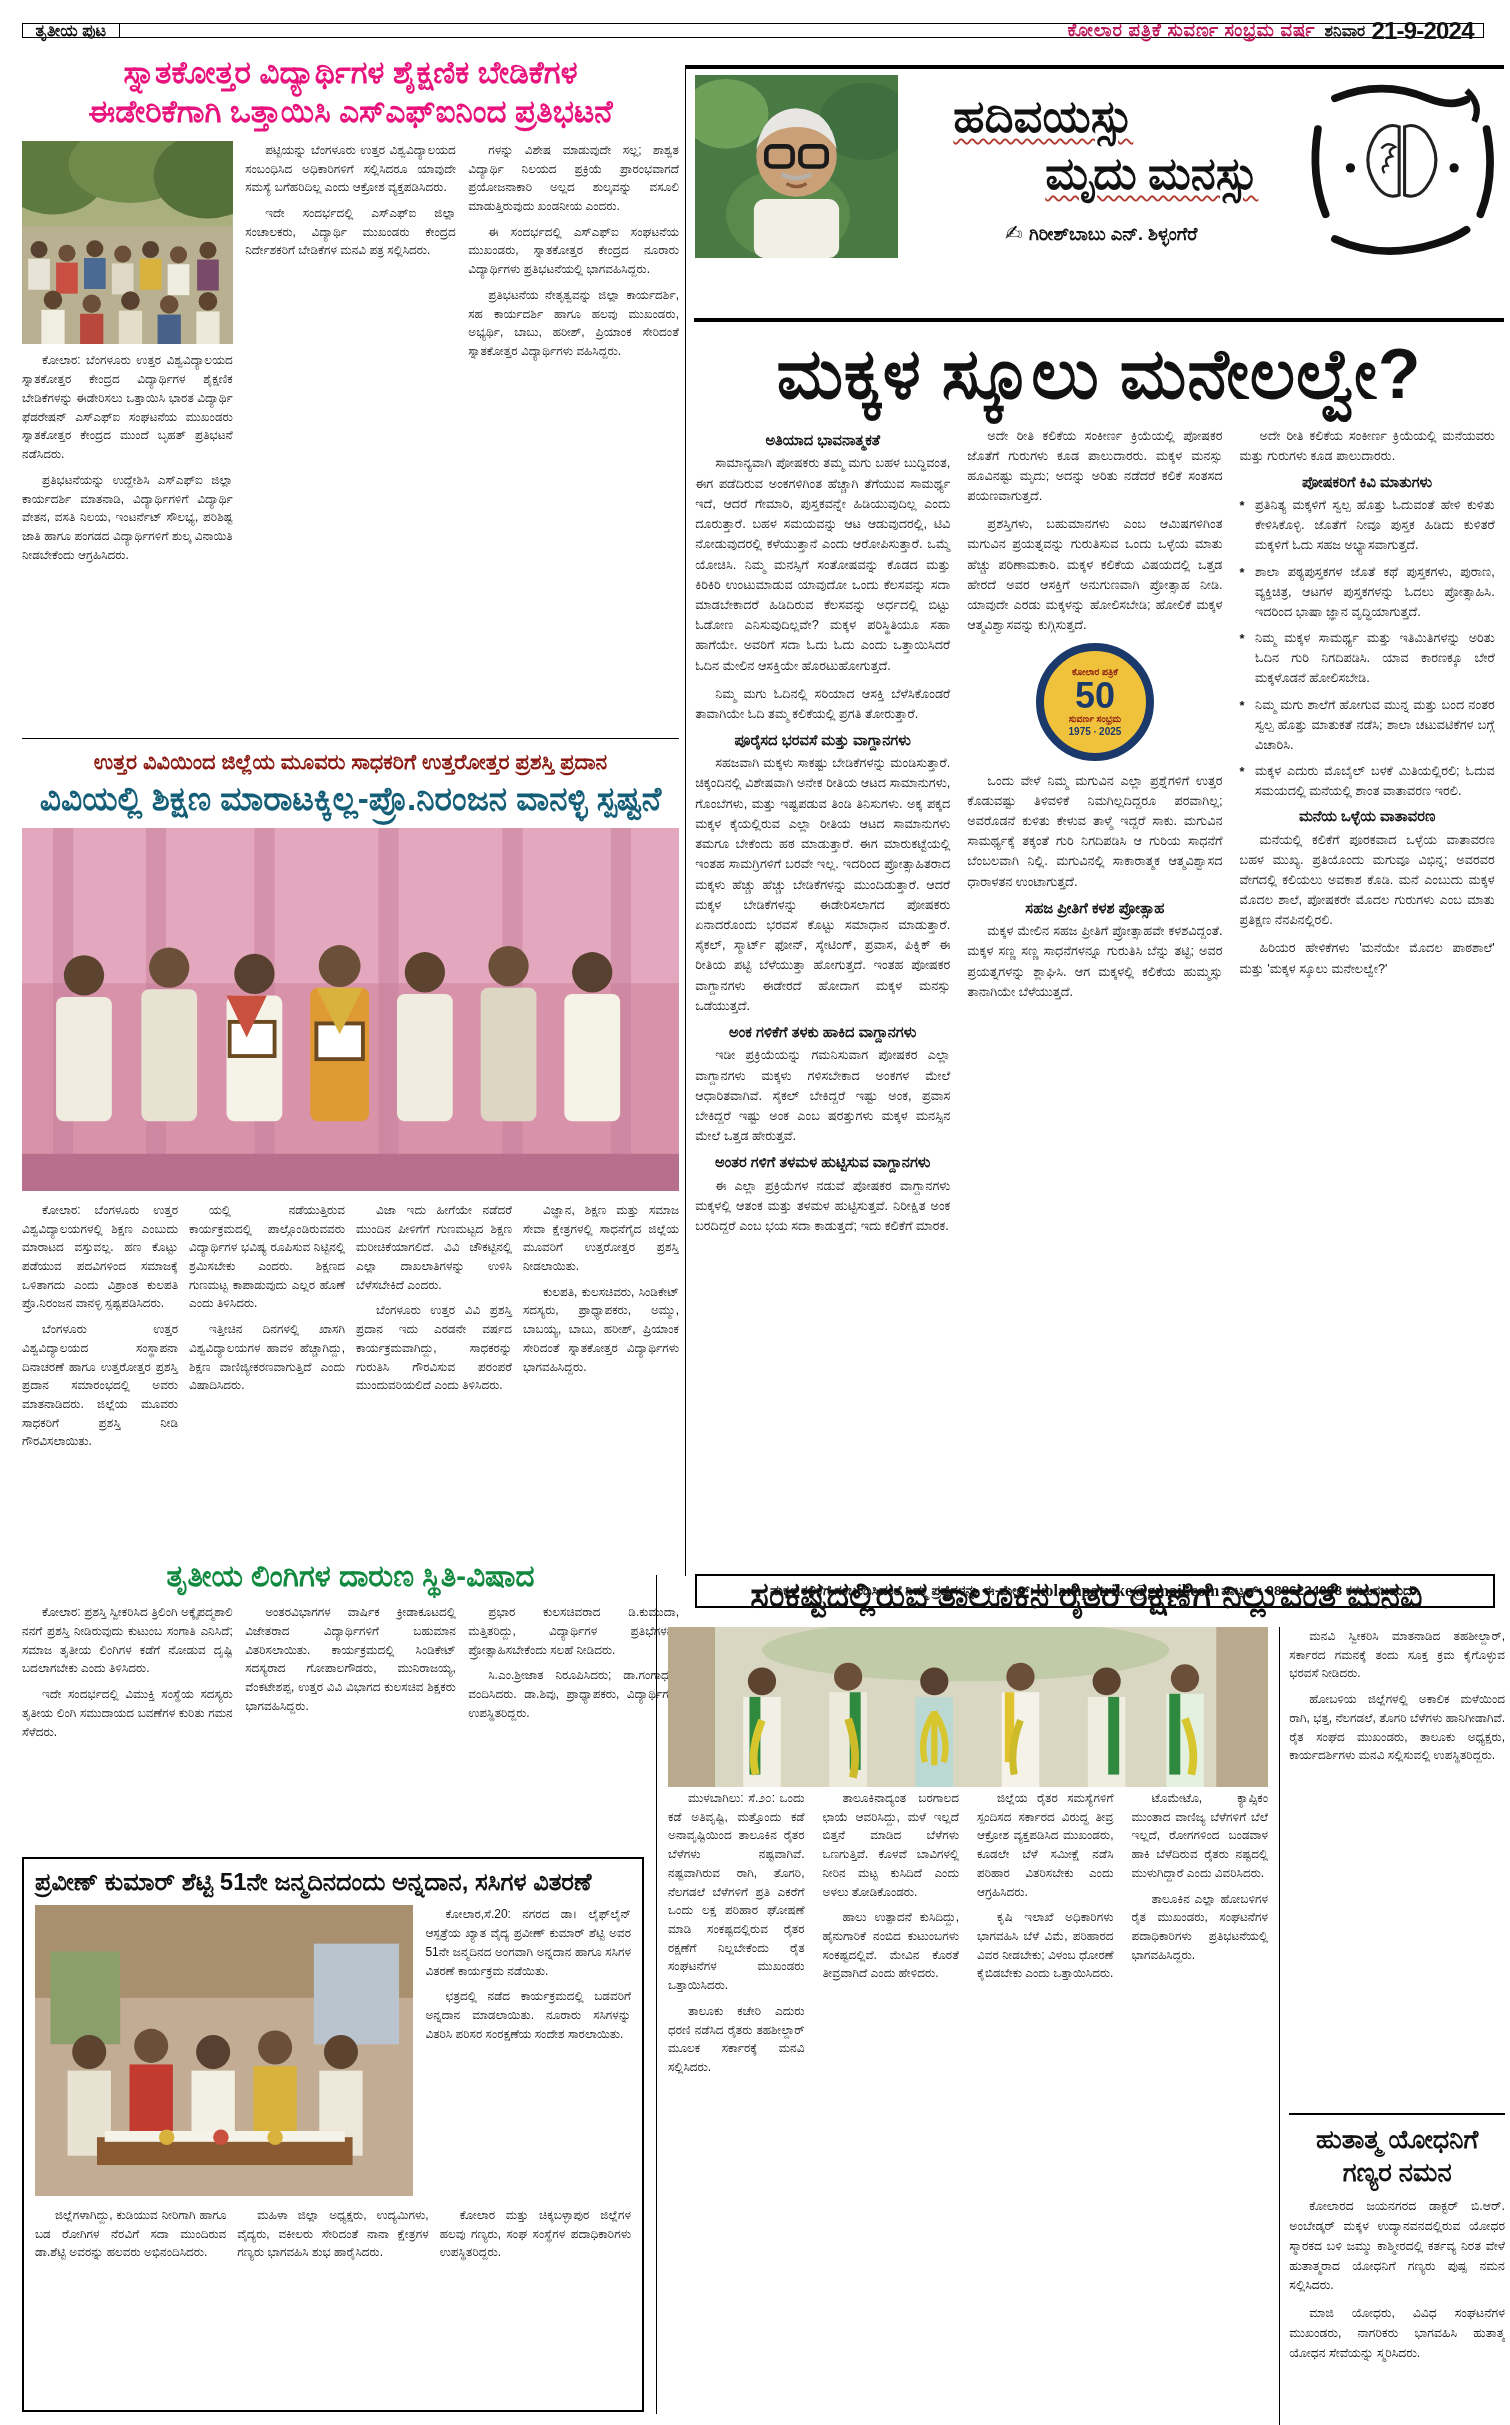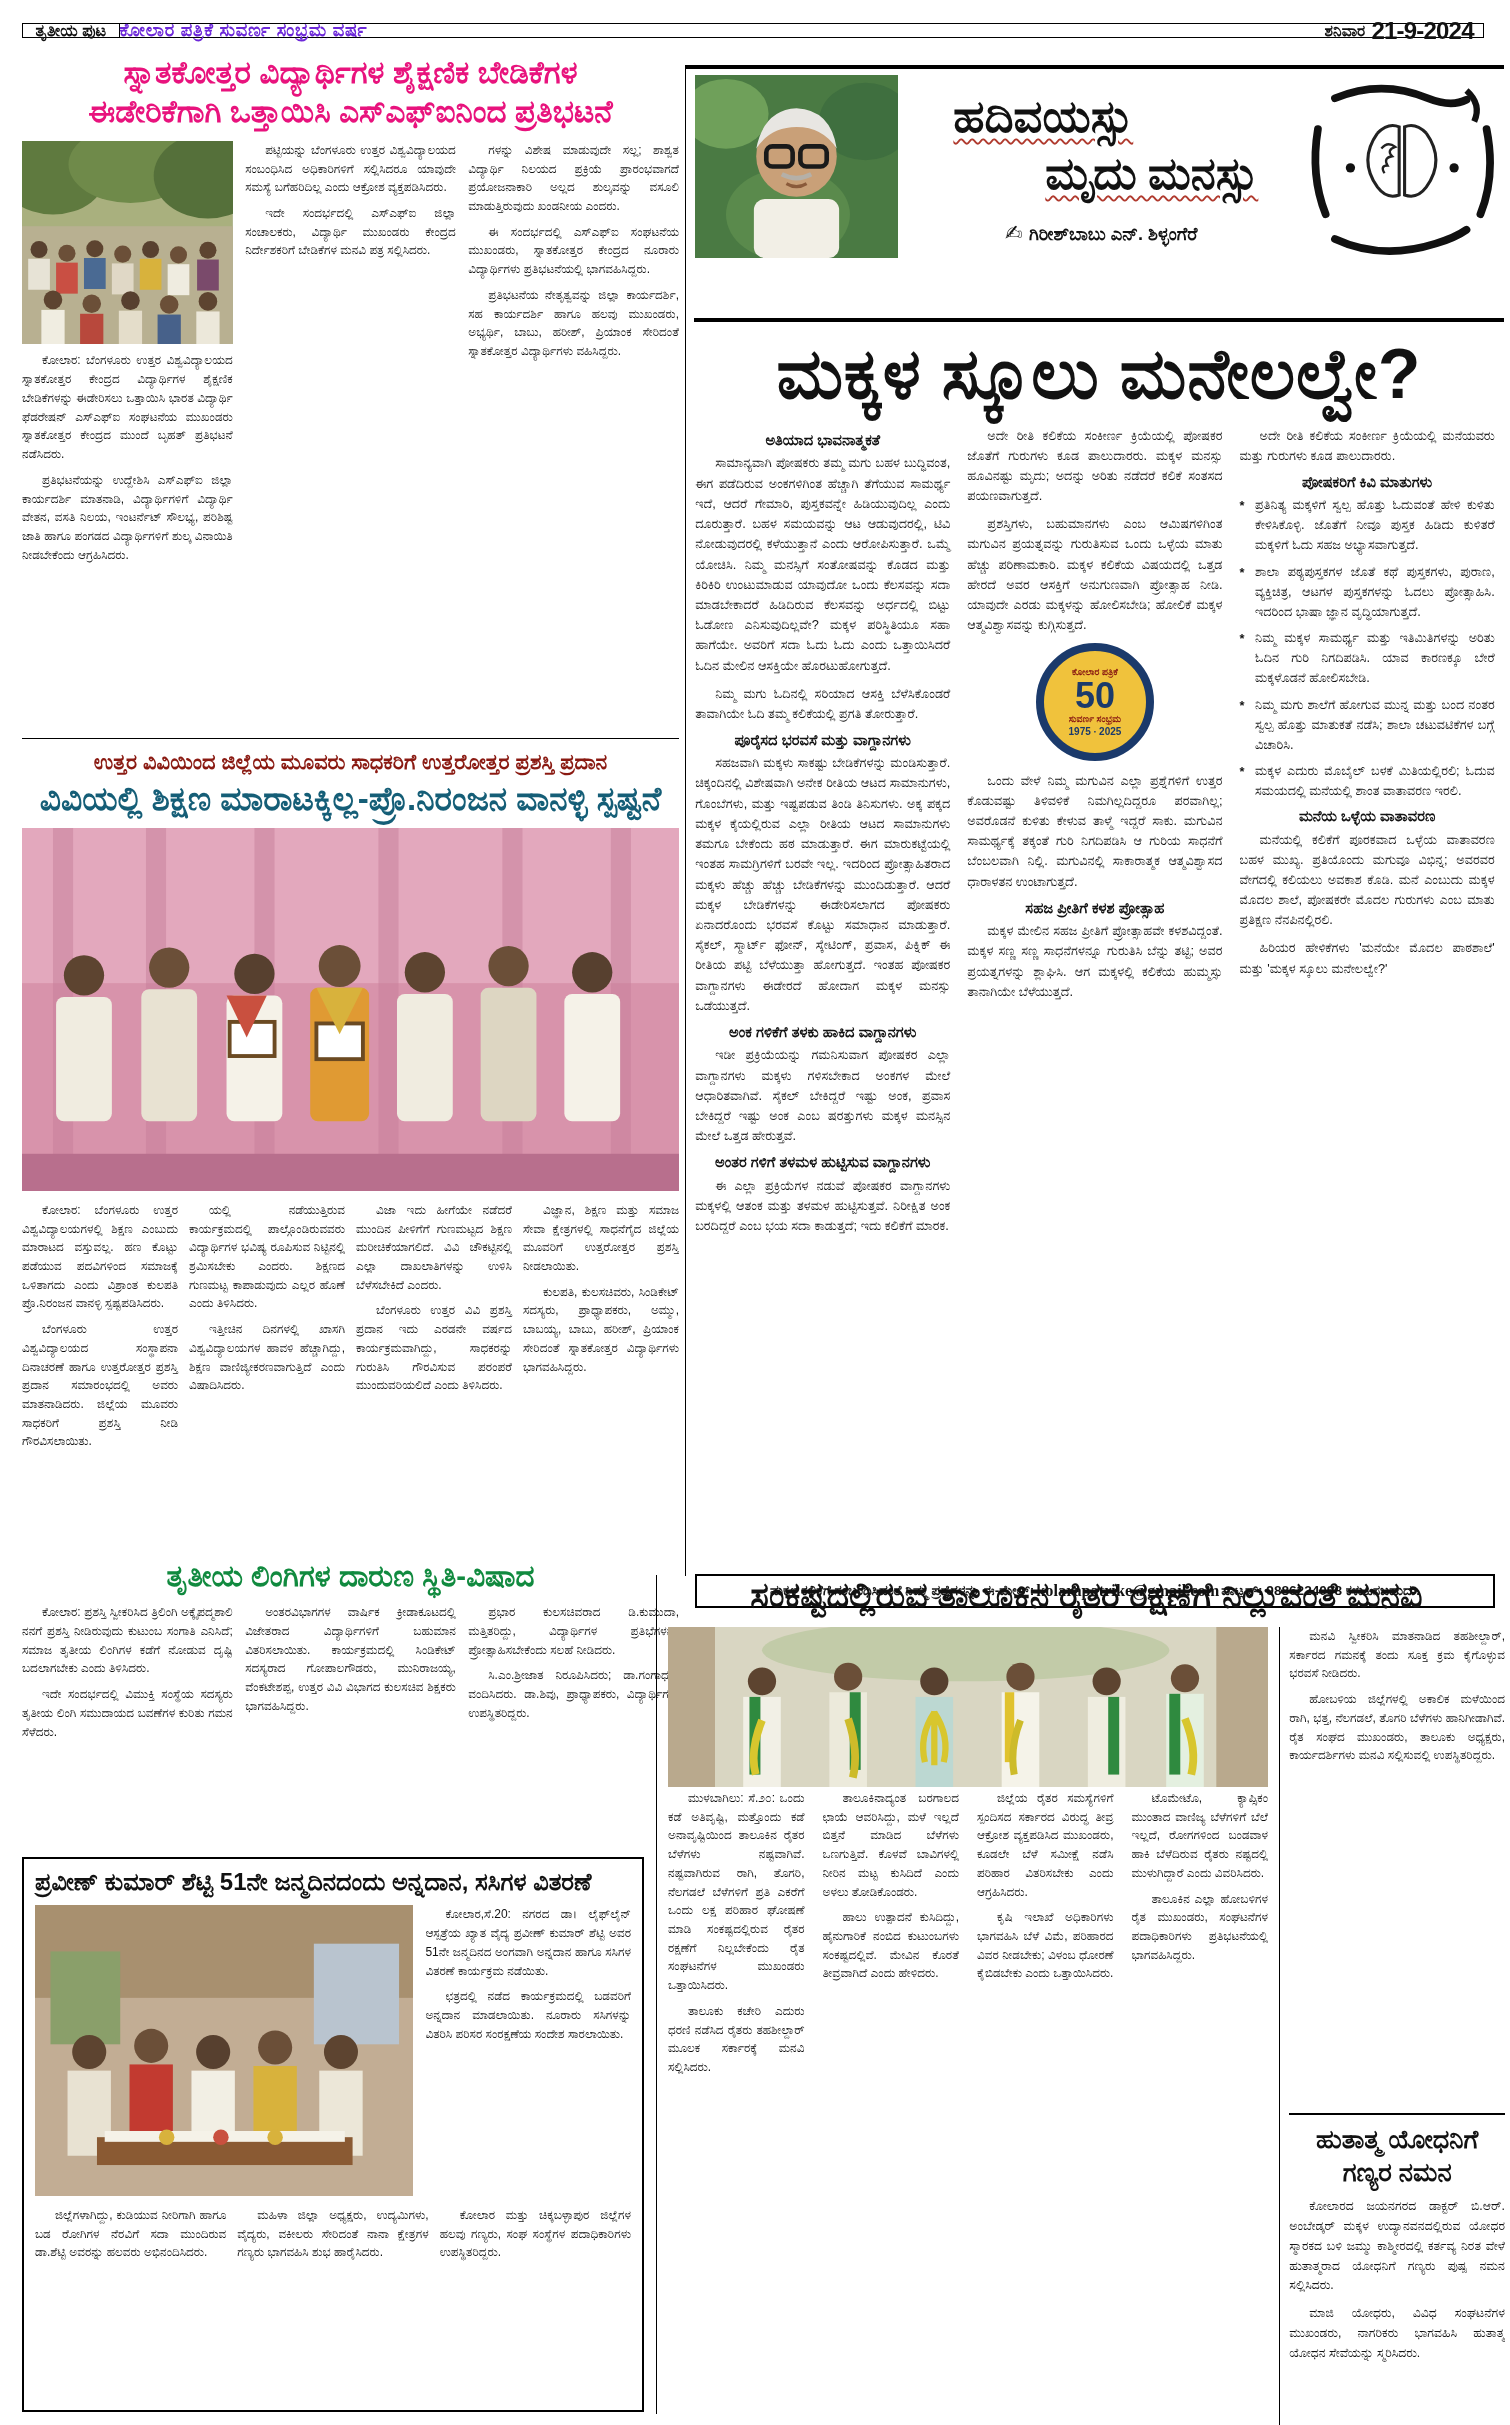--- a/index.html
+++ b/index.html
@@ -5,21 +5,21 @@
   * { box-sizing: border-box; margin: 0; padding: 0; }
   html,body { width:1510px; height:2426px; background:#fbfbf8; }
   .page { position:relative; width:1510px; height:2426px; background:#ffffff;
           font-family:"Liberation Sans","DejaVu Sans",sans-serif; color:#121212; overflow:hidden; }
 
   
   .masthead { position:absolute; left:22px; top:23px; width:1462px; height:15px;
               border:1.5px solid #000; display:flex; align-items:center; background:#fff; }
   .masthead .page-label { height:100%; display:flex; align-items:center; padding:0 12.4px;
               border-right:1.5px solid #000; font-weight:bold; font-size:16.3px; }
-  .masthead .banner { flex:1; text-align:left; color:#6d28d9; font-weight:bold; font-size:18px; letter-spacing:0.8px; }
+  .masthead .banner { flex:1; text-align:right; color:#be185d; font-weight:bold; font-size:18px; letter-spacing:0.8px; }
   .masthead .daydate { display:flex; align-items:center; gap:6.2px; padding:0 9.3px; }
   .masthead .day { font-size:15.5px; font-weight:bold; }
   .masthead .date { font-size:24px; font-weight:900; letter-spacing:-0.8px; }
 
   
   .news p { font-size:12px; line-height:1.56; text-align:justify; margin-bottom:7px; text-indent:20px; }
   .photo { position:relative; overflow:hidden; background:#cfcfc4; }
   .photo svg { display:block; width:100%; height:100%; }
 
   

